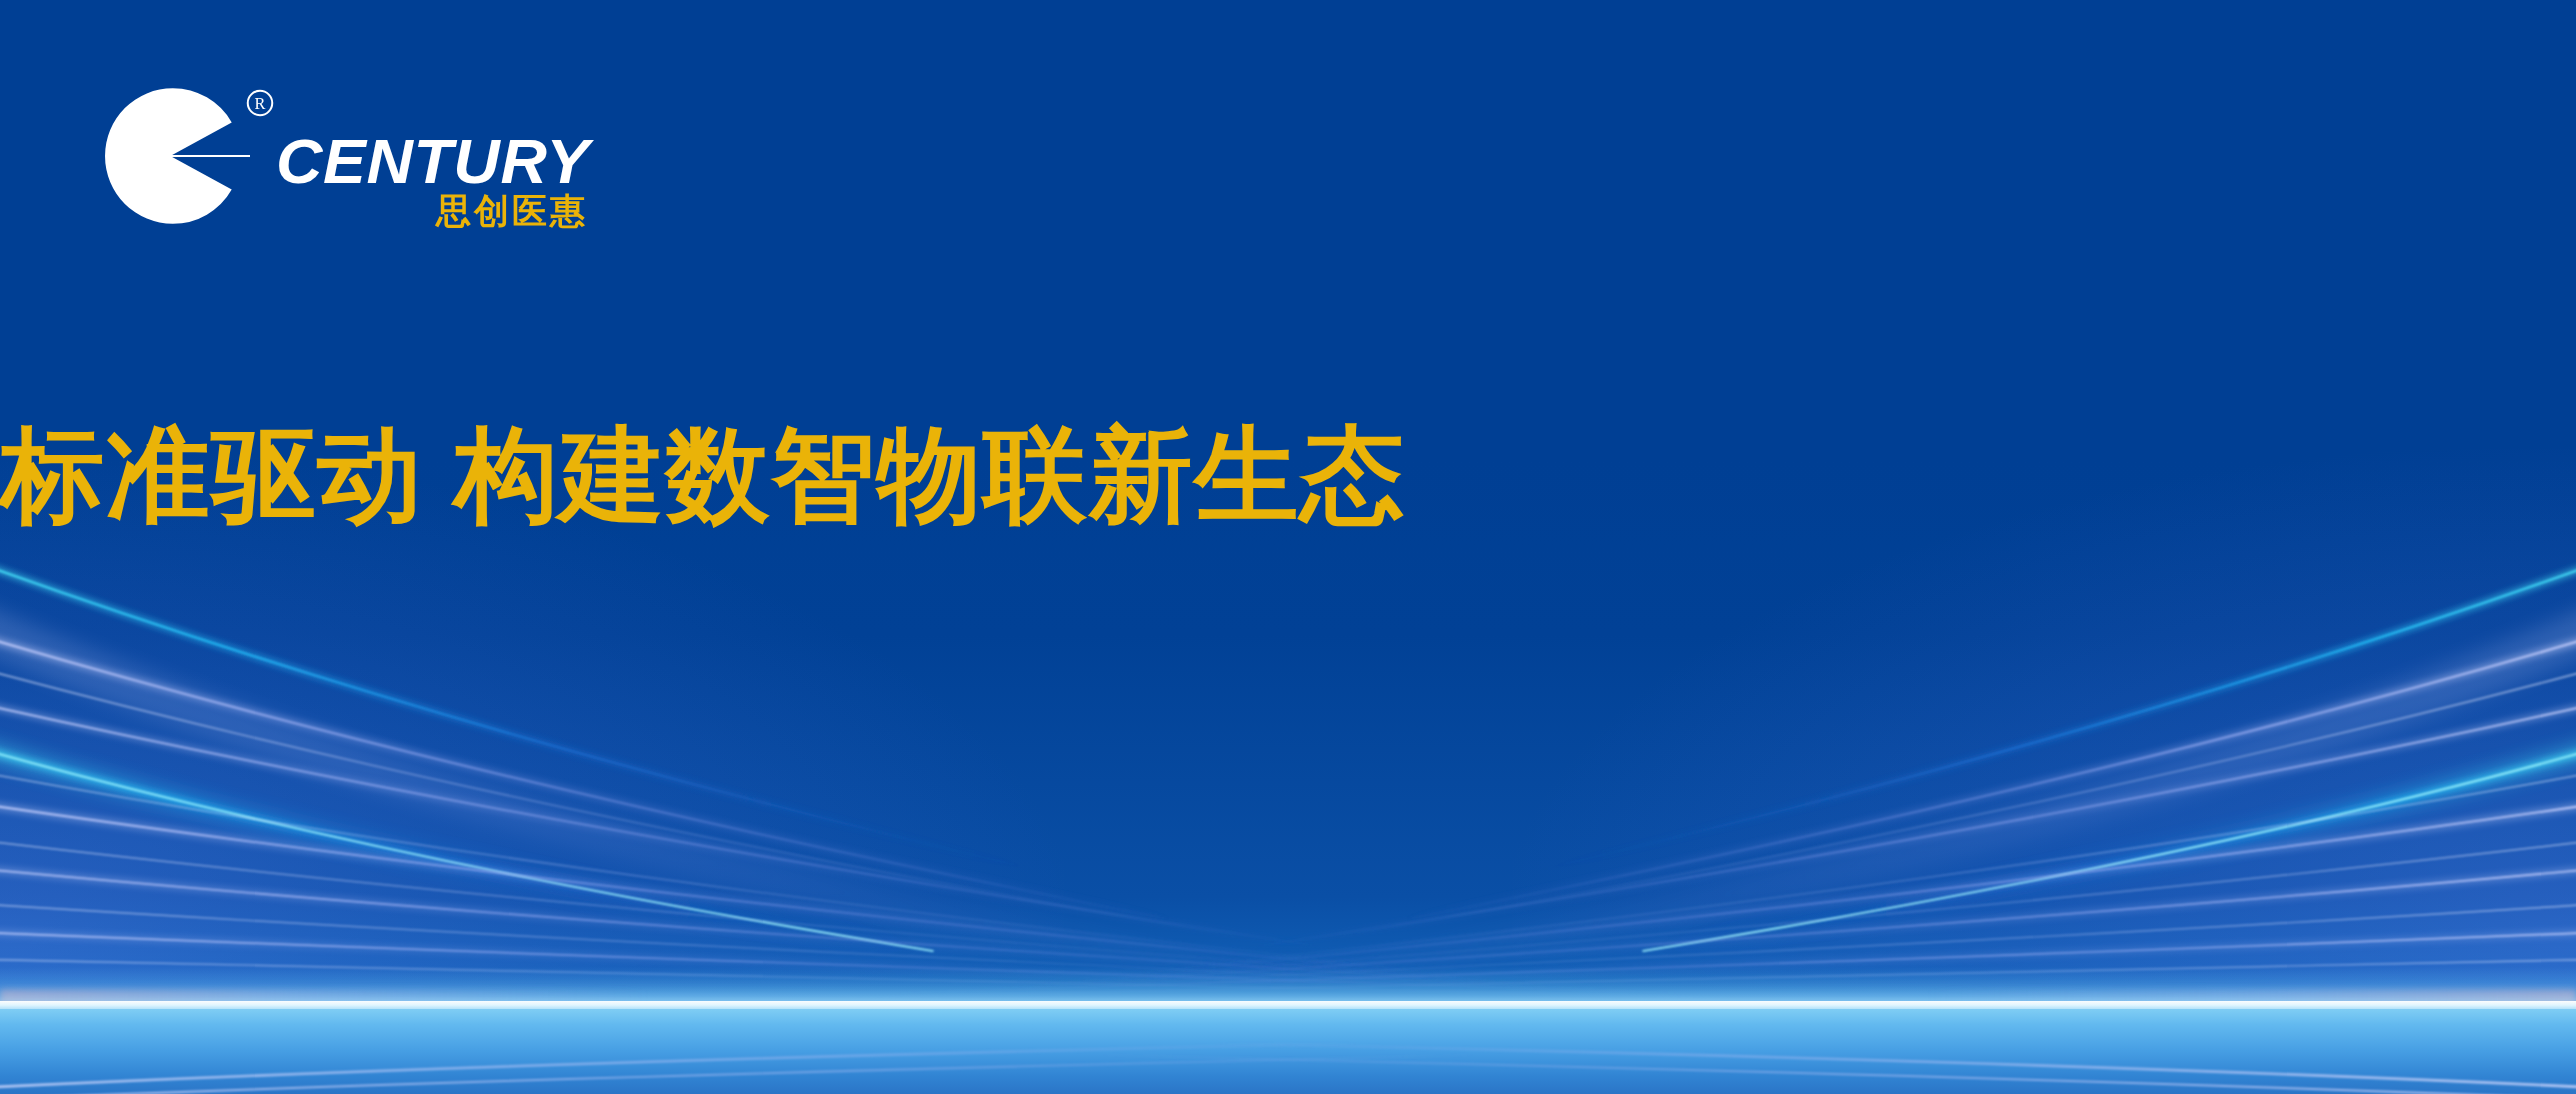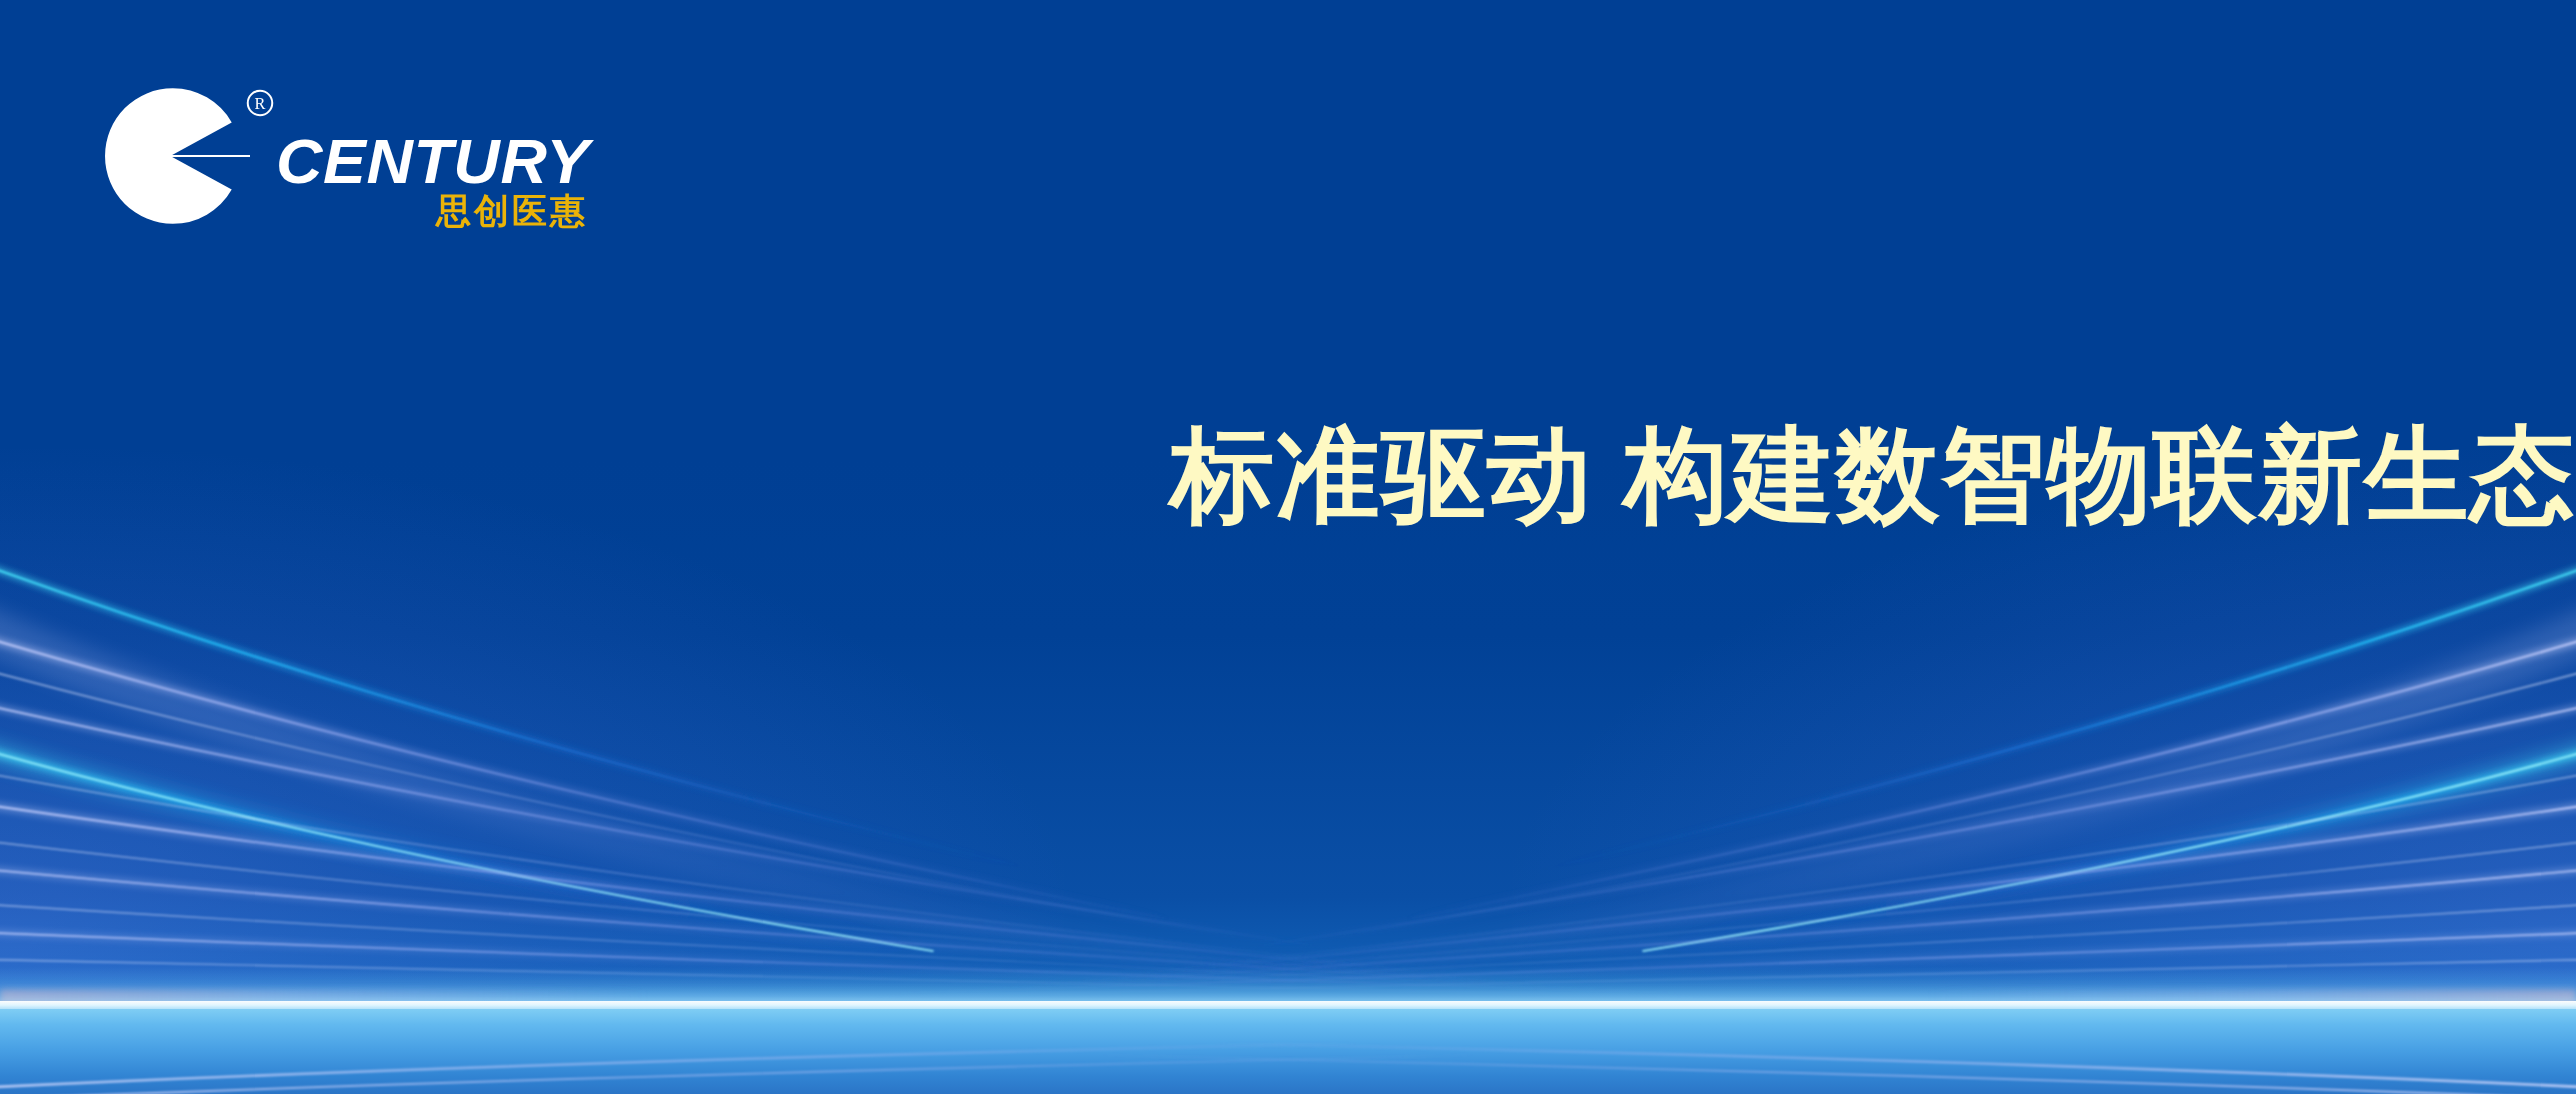--- a/index.html
+++ b/index.html
@@ -94,28 +94,27 @@
   .logo-cn{
     position:absolute; left:299px; top:117px;
     font-size:35px; font-weight:bold; color:#eab308;
     letter-spacing:3px; line-height:1; white-space:nowrap;margin-left:32px;
   }
 
   
   .headline{
     position:absolute;
     left:0; right:0; top:417px;
-    text-align:right;
-    color:#fef9c3;
+    text-align:left;
+    color:#eab308;
     font-size:104px;
     font-weight:bold;
     line-height:1.12;
     letter-spacing:1.8px;
     white-space:nowrap;
-    padding-left:8px;
   }
 </style>
 </head>
 <body>
 
 <div id="stage">
 
   <div class="sky"></div>
   <div class="corner-glow-l"></div>
   <div class="corner-glow-r"></div>

